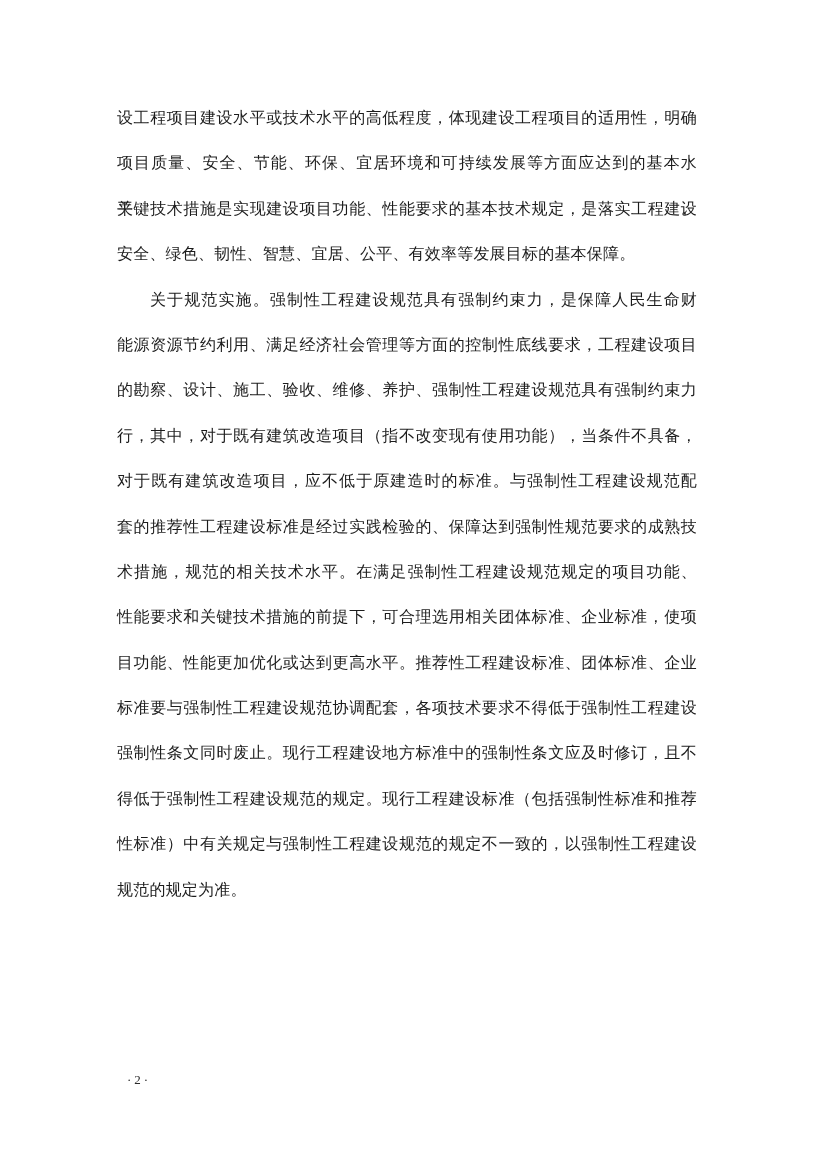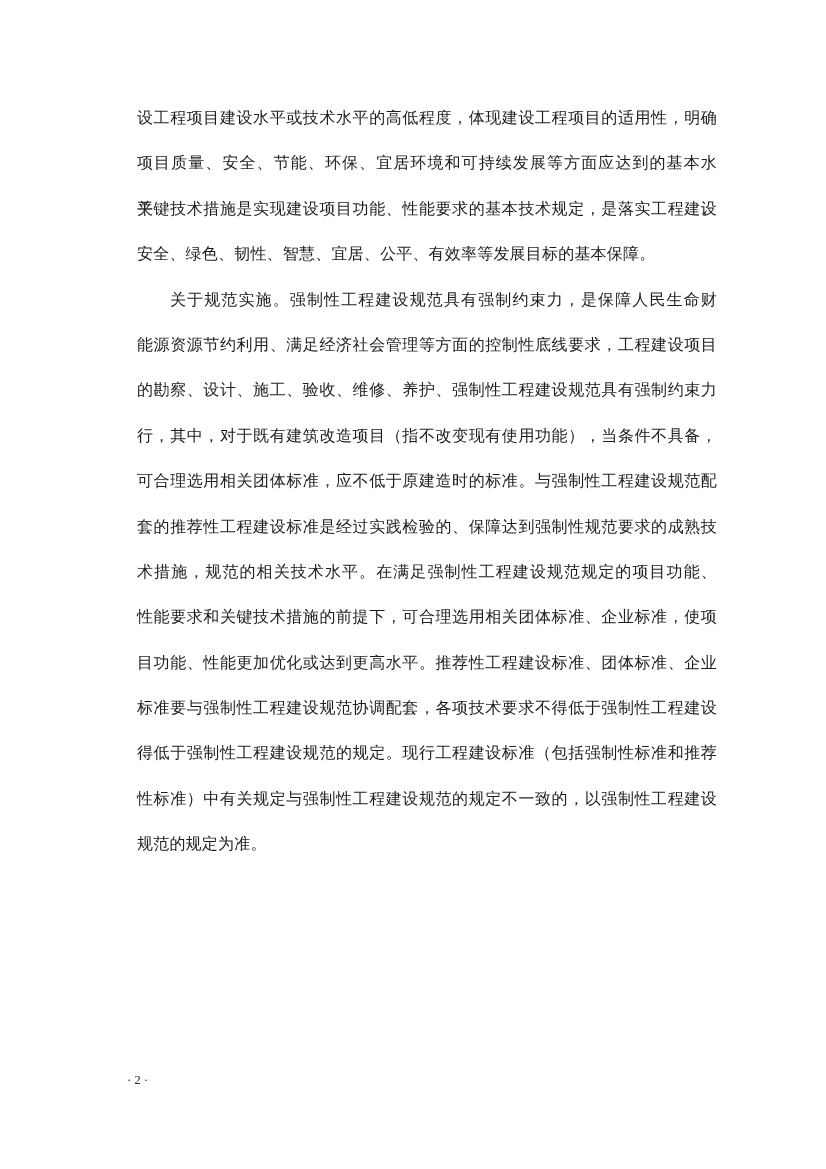--- a/index.html
+++ b/index.html
@@ -18,21 +18,21 @@
     position: absolute;
     left: 0;
     top: 0;
     width: 826px;
     height: 1169px;
     background: #ffffff;
     color: #1c1c1c;
   }
   .textblock {
     position: absolute;
-    left: 137px;
+    left: 117px;
     top: 95px;
     width: 580px;
   }
   .paragraph {
     margin: 0;
     padding: 0;
   }
   .line {
     font-size: 16px;
     line-height: 45.4px;
@@ -72,29 +72,30 @@
       <div class="line">项目质量、安全、节能、环保、宜居环境和可持续发展等方面应达到的基本水平。</div>
       <div class="line">关键技术措施是实现建设项目功能、性能要求的基本技术规定，是落实工程建设</div>
       <div class="line last">安全、绿色、韧性、智慧、宜居、公平、有效率等发展目标的基本保障。</div>
     </div>
 
     <div class="paragraph">
       <div class="line indent">关于规范实施。强制性工程建设规范具有强制约束力，是保障人民生命财</div>
       <div class="line">能源资源节约利用、满足经济社会管理等方面的控制性底线要求，工程建设项目</div>
       <div class="line">的勘察、设计、施工、验收、维修、养护、强制性工程建设规范具有强制约束力</div>
       <div class="line">行，其中，对于既有建筑改造项目（指不改变现有使用功能），当条件不具备，</div>
-      <div class="line">可合理选用相关团体标准，应不低于原建造时的标准。与强制性工程建设规范配</div>
+      <div class="line">对于既有建筑改造项目，应不低于原建造时的标准。与强制性工程建设规范配</div>
       <div class="line">套的推荐性工程建设标准是经过实践检验的、保障达到强制性规范要求的成熟技</div>
       <div class="line">术措施，规范的相关技术水平。在满足强制性工程建设规范规定的项目功能、</div>
       <div class="line">性能要求和关键技术措施的前提下，可合理选用相关团体标准、企业标准，使项</div>
       <div class="line">目功能、性能更加优化或达到更高水平。推荐性工程建设标准、团体标准、企业</div>
       <div class="line">标准要与强制性工程建设规范协调配套，各项技术要求不得低于强制性工程建设</div>
     </div>
 
     <div class="paragraph">
+      <div class="line">强制性条文同时废止。现行工程建设地方标准中的强制性条文应及时修订，且不</div>
       <div class="line">得低于强制性工程建设规范的规定。现行工程建设标准（包括强制性标准和推荐</div>
       <div class="line">性标准）中有关规定与强制性工程建设规范的规定不一致的，以强制性工程建设</div>
       <div class="line last">规范的规定为准。</div>
     </div>
 
   </div>
 
   <div class="page-number">·2·</div>
 
 </div>

